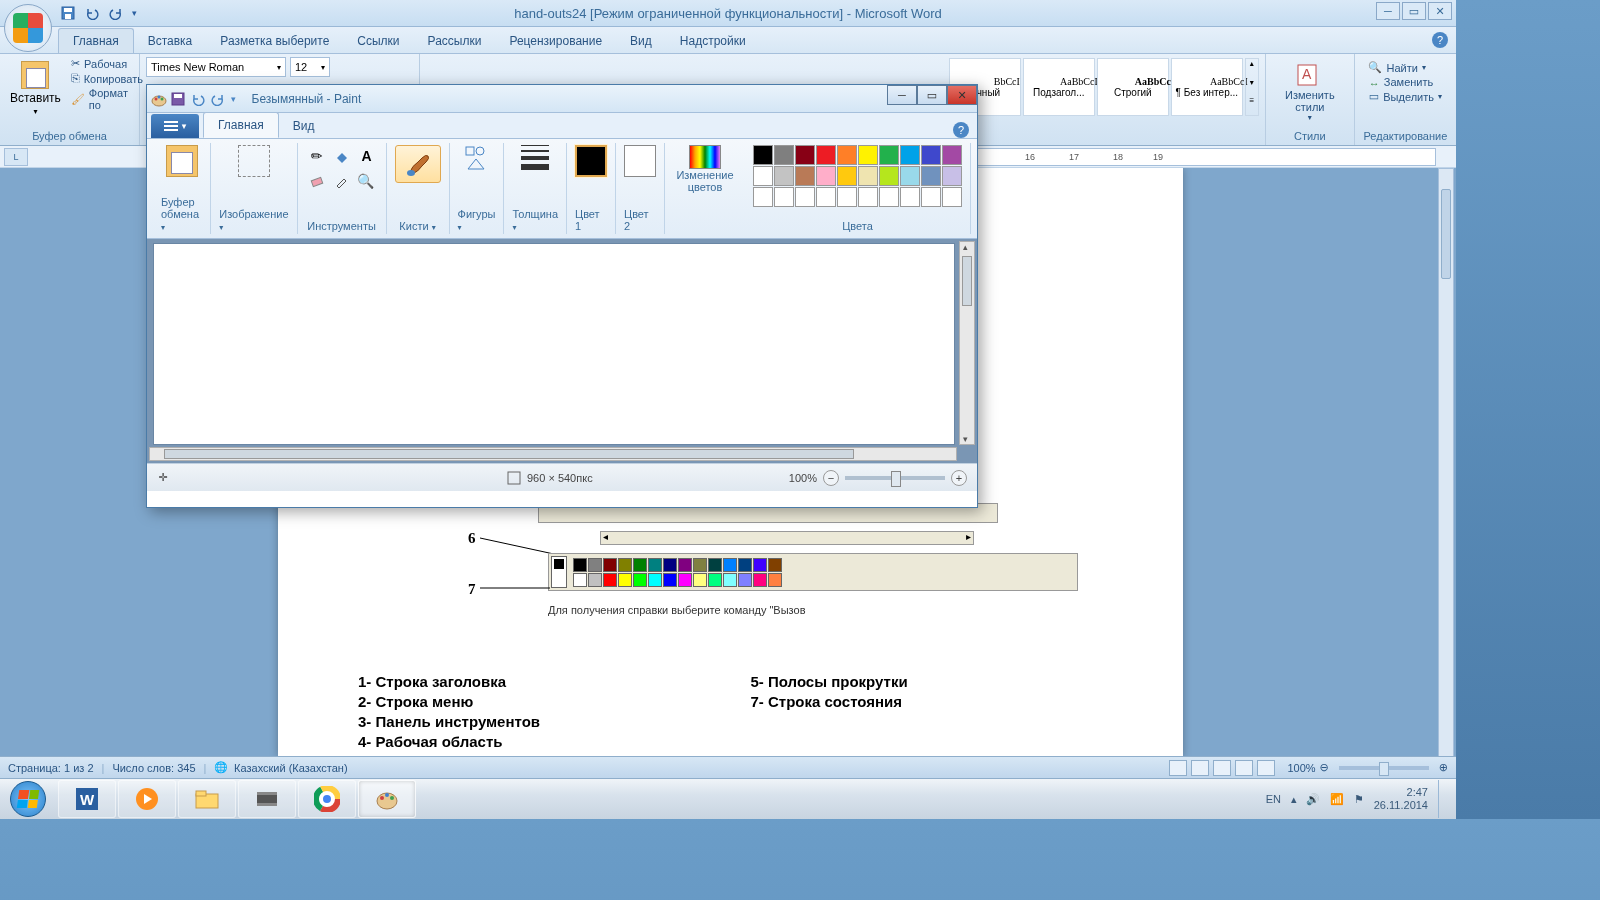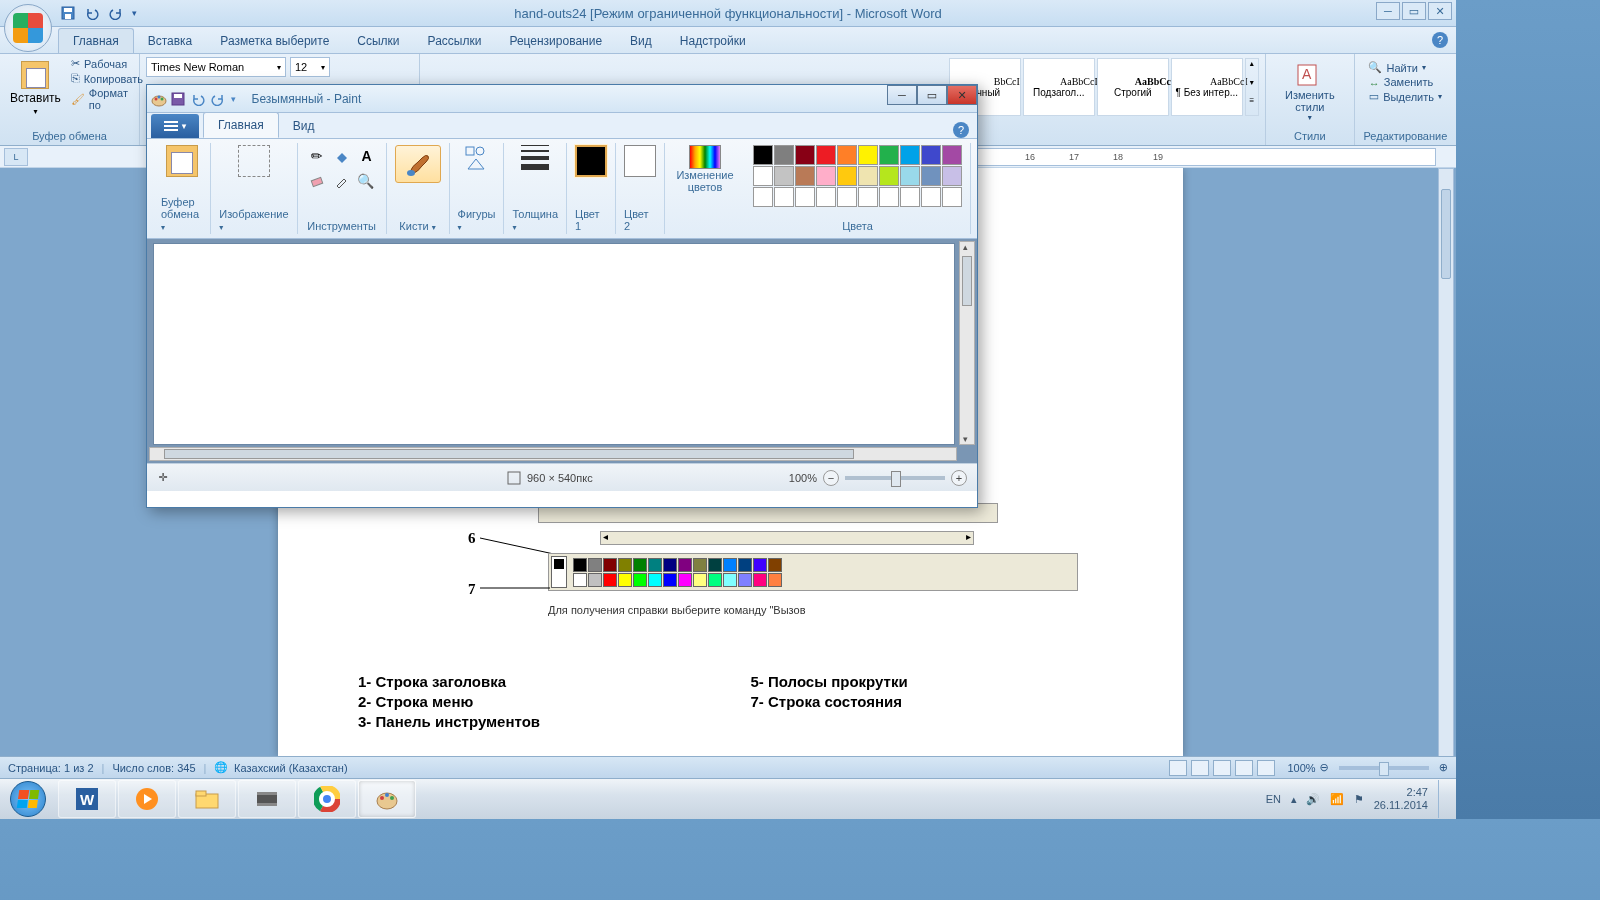--- a/index.html
+++ b/index.html
@@ -338,20 +338,21 @@
     <svg style="position:absolute;top:418px;left:202px" width="70" height="10">
         <line x1="0" y1="2" x2="70" y2="2" stroke="#000"></line>
       </svg>
     <div class="status-old">Для получения справки выберите команду "Вызов</div>
 
     <div class="legend">
       <div class="legend-col">
         <div>1-   Строка заголовка</div>
         <div>2-   Строка меню</div>
         <div>3-   Панель инструментов</div>
+        <div>4-   Рабочая область</div>
       </div>
       <div class="legend-col">
         <div>5-   Полосы прокрутки</div>
         <div>7-   Строка состояния</div>
       </div>
     </div>
   </div>
   <div class="doc-vscroll">
       <div class="doc-vscroll-thumb"></div>
     </div>

